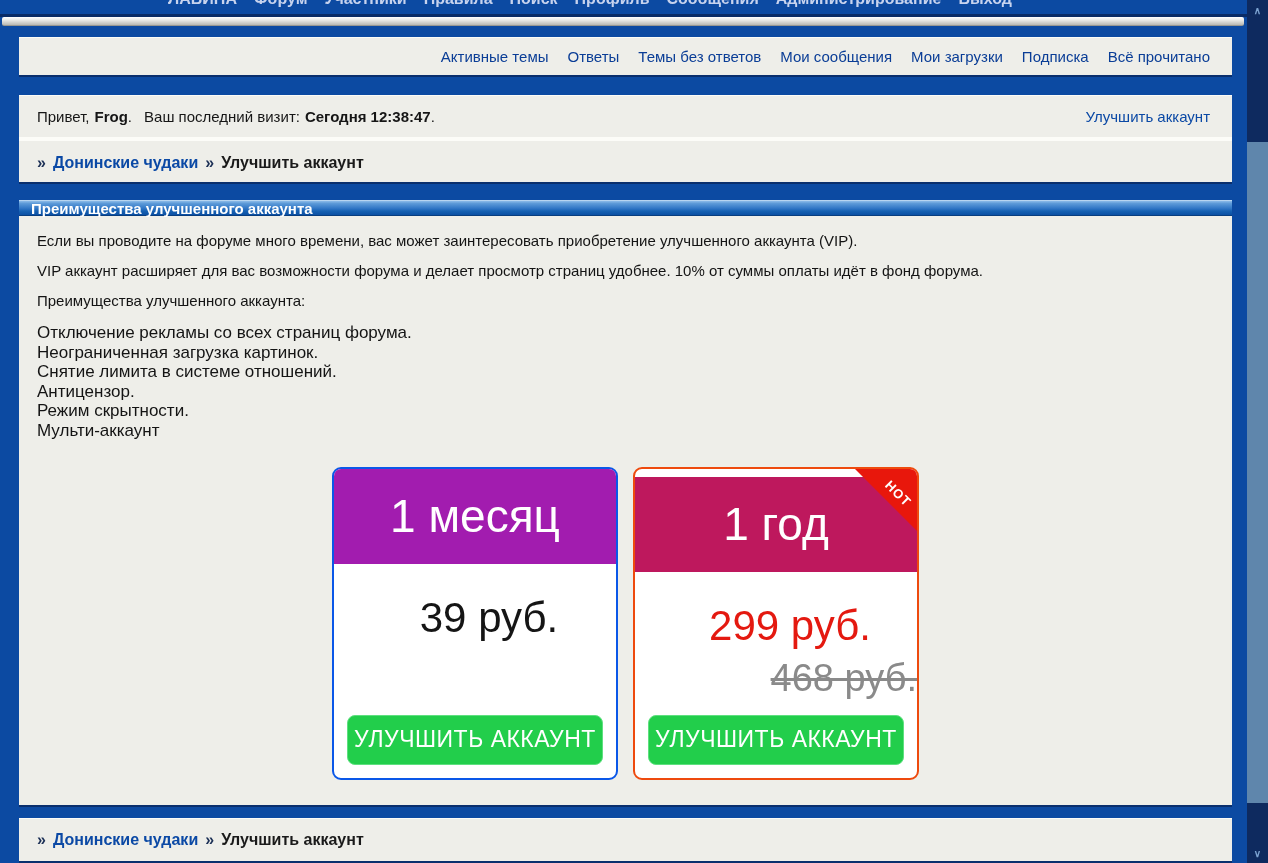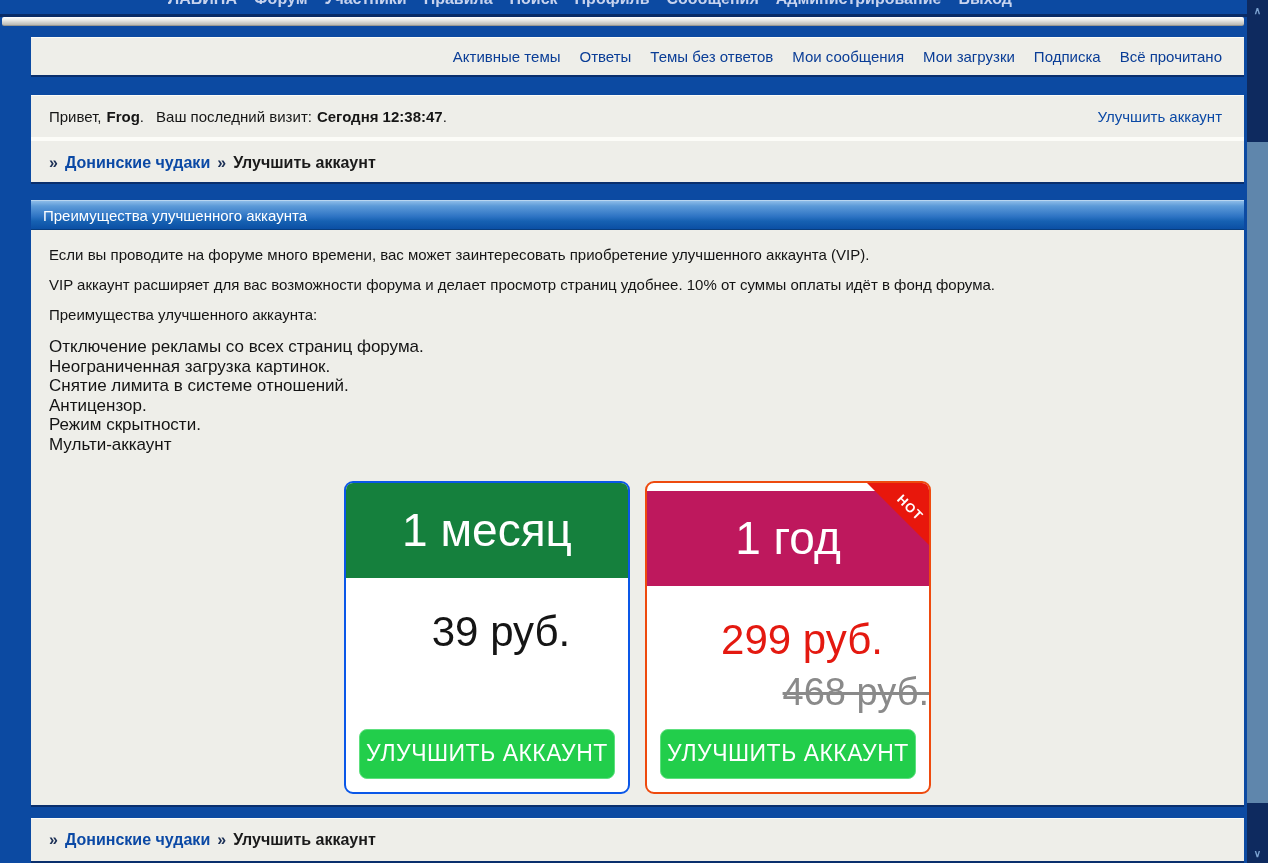--- a/index.html
+++ b/index.html
@@ -13,21 +13,21 @@
              background:#0c4aa2; overflow:hidden; }
   .top-bar-row { position:absolute; top:-10px; left:168px; display:flex; gap:17px;
                  white-space:nowrap; font-size:16px; font-weight:bold; color:#c7d3ee; }
   .top-bar-row span { cursor:pointer; }
   .navy-strip { position:absolute; top:14px; left:0; width:1247px; height:3px; background:#0a2c66; }
   .gray-band { position:absolute; top:17px; left:2px; right:24px; height:9px; border-radius:2px;
                background:linear-gradient(180deg,#ffffff 0%,#e9e9e5 40%,#b9b9b4 100%);
                border-bottom:1px solid #989892; }
 
   
-  .panel { position:absolute; left:31px; width:1213px; background:#eeeee9;
+  .panel { position:absolute; left:19px; width:1213px; background:#eeeee9;
            border-bottom:2px solid #0a2f6d; box-shadow:inset 0 1px 0 #fbfbf7; }
 
   
   .menu-panel { top:37px; height:40px; display:flex; align-items:center;
                 justify-content:flex-end; gap:19px; padding-right:22px; }
   .menu-link { font-size:15px; color:#0a3d96; cursor:pointer; white-space:nowrap; }
 
   
   .welcome-panel { top:95px; height:89px; }
   .welcome-row { height:42px; display:flex; align-items:center; justify-content:space-between;
@@ -38,37 +38,37 @@
   .upgrade-link { color:#0b49a5; cursor:pointer; }
   .divider { height:4px; background:#fcfcf8; }
   .crumb-row { height:43px; display:flex; align-items:center; padding-left:18px;
                font-size:16px; font-weight:bold; color:#1b2f55; }
   .crumb-row .sep { margin-right:7px; }
   .crumb-link { color:#0b49a5; cursor:pointer; margin-right:7px; }
   .crumb-current { color:#1a1a1a; }
 
   
   .main-panel { top:200px; height:607px; }
-  .panel-header { height:30px; padding-left:12px; display:flex; align-items:center;
+  .panel-header { height:16px; padding-left:12px; display:flex; align-items:center;
       background:linear-gradient(180deg,#8cbbe8 0%,#5c9ad8 18%,#2e74c4 55%,#1661b2 72%,#0b4fa4 100%);
       border-top:1px solid #b7d5f0; border-bottom:1px solid #083d7e;
-      color:#ffffff; font-weight:normal; font-size:15px; }
+      color:#ffffff; font-weight:bold; font-size:15px; }
   .panel-body { padding:16px 18px 0 18px; }
   .para { font-size:15px; color:#141414; margin-bottom:13px; }
   .benefits { margin-top:14px; font-size:17px; color:#141414; line-height:19.6px; }
 
   
   .cards { display:flex; justify-content:center; gap:15px; margin-top:26px; }
   .card { position:relative; width:286px; height:313px; background:#ffffff;
           border-radius:9px; overflow:hidden; }
   .card-month { border:2px solid #0a57e8; }
   .card-year  { border:2px solid #ee4a0e; }
   .card-head { height:95px; display:flex; align-items:center; justify-content:center;
                color:#ffffff; font-size:46px; }
-  .head-month { background:#15803d; }
+  .head-month { background:#a21caf; }
   .head-year  { background:#be185d;margin-top:8px; }
   .price { text-align:center; font-size:42px; color:#151515; margin-top:30px;padding-left:28px; }
   .price-red { color:#e41910; }
   .old-price { text-align:right; font-size:38px; color:#8a8a8a;
                text-decoration:line-through; margin-top:7px; }
   .buy-btn { position:absolute; left:13px; right:13px; bottom:13px; height:50px;
              background:#22ce4b; border:1px solid #5ee07f; border-radius:8px;
              display:flex; align-items:center; justify-content:center;
              color:#ffffff; font-size:23px; letter-spacing:0.5px; cursor:pointer; }
   .ribbon-tri { position:absolute; top:-2px; right:-2px; width:0; height:0;

